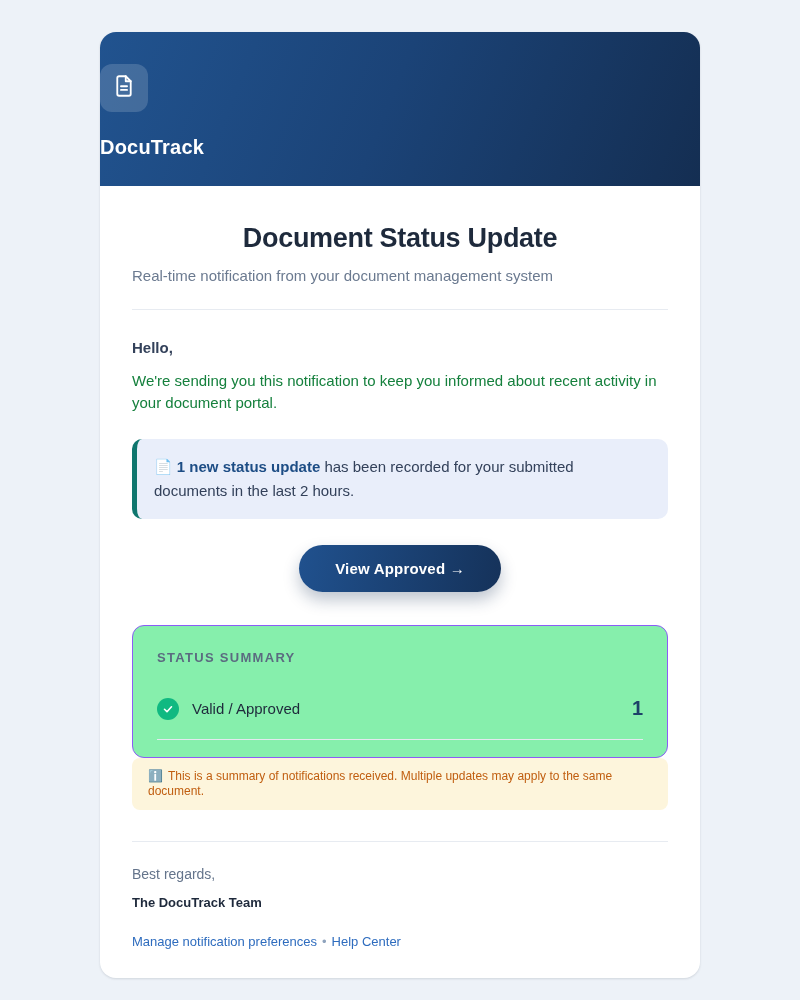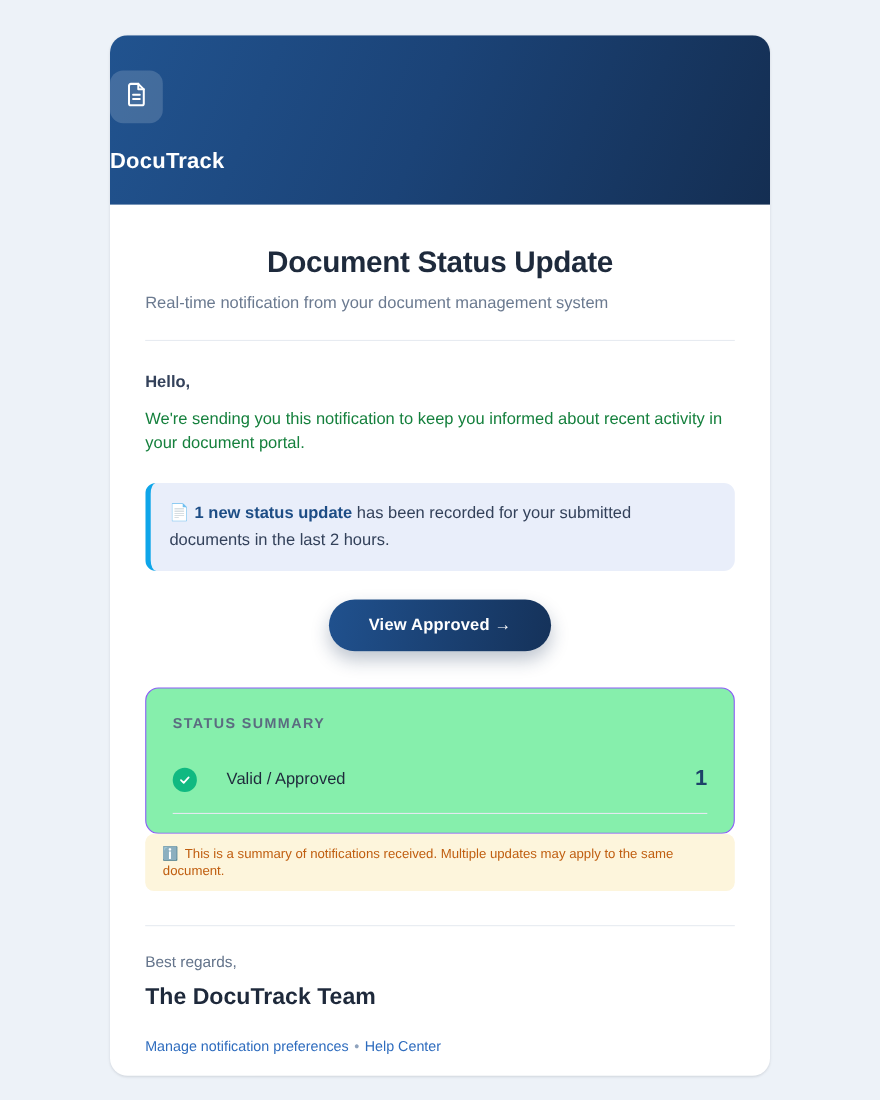--- a/index.html
+++ b/index.html
@@ -26,56 +26,56 @@
     display: flex; align-items: center; justify-content: center;
   }
   .brand { margin-top: 24px; color: #ffffff; font-size: 20px; font-weight: 700; letter-spacing: .2px; }
   .content { padding: 0 32px; }
   .title { margin-top: 37px; font-size: 27px; font-weight: 700; color: #1e2a3c; letter-spacing: -.3px; text-align: center; }
   .subtitle { margin-top: 13px; font-size: 15px; color: #6b7a90; }
   .divider { border: none; border-top: 1px solid #e7ebf1; margin-top: 25px; }
   .greeting { margin-top: 29px; font-size: 15px; color: #33415a; font-weight: bold; }
   .intro { margin-top: 14px; font-size: 15px; line-height: 22px; color: #15803d; max-width: 532px; }
   .highlight {
-    margin-top: 25px; background: #e9eefa; border-left: 5px solid #0ea5e9;
+    margin-top: 25px; background: #e9eefa; border-left: 5px solid #0f766e;
     border-radius: 10px; padding: 16px 20px 16px 17px;
     font-size: 15px; line-height: 24px; color: #33415a;
   }
   .highlight .hl-bold { font-weight: 700; color: #1d4d85; }
   .cta-wrap { margin-top: 26px; text-align: center; }
   .cta-button {
     display: inline-block; border: none; cursor: pointer;
     background: linear-gradient(100deg, #20518e 0%, #15325a 100%);
     color: #ffffff; font-size: 15px; font-weight: 600; font-family: inherit;
     padding: 15px 36px; border-radius: 26px; letter-spacing: .2px;
     box-shadow: 0 8px 16px rgba(20,46,82,.28);
   }
   .status-card {
     margin-top: 33px; background: #86efac; border: 1px solid #8b5cf6;
     border-radius: 12px; padding: 24px 24px 17px;
   }
   .status-heading { font-size: 13px; font-weight: 700; color: #5b6b80; letter-spacing: 1.3px; }
   .status-row {
-    margin-top: 32px; display: flex; align-items: center; gap: 27px;
+    margin-top: 32px; display: flex; align-items: center; gap: 13px;
     padding-bottom: 19px; border-bottom: 1px solid #e4e9f0;
   }
   .check-circle {
     width: 22px; height: 22px; border-radius: 50%; background: #10b981;
     display: flex; align-items: center; justify-content: center; flex: none;
   }
   .status-label { font-size: 15px; font-weight: 500; color: #1e293b; flex: 1; }
   .status-count { font-size: 20px; font-weight: 700; color: #1d4268; }
   .note {
     background: #fdf5dc; border-radius: 8px;
     padding: 11px 16px; font-size: 12px; line-height: 15px; color: #c05e10;
   }
   .note .note-emoji { margin-right: 5px; font-size: 12px; }
   .footer-divider { border: none; border-top: 1px solid #e7ebf1; margin-top: 31px; }
   .regards { margin-top: 24px; font-size: 14px; color: #64748b; }
-  .team { margin-top: 13px; font-size: 21px; font-weight: 700; color: #1e293b; }
+  .team { margin-top: 13px; font-size: 13px; font-weight: 700; color: #1e293b; }
   .links { margin-top: 24px; font-size: 13px; }
   .footer-link { color: #2e6cbe; text-decoration: none; cursor: pointer; }
   .link-sep { color: #8fa3bd; margin: 0 5px; }
 </style>
 </head>
 <body>
 
 <div class="page">
   <div class="email-card">
 

